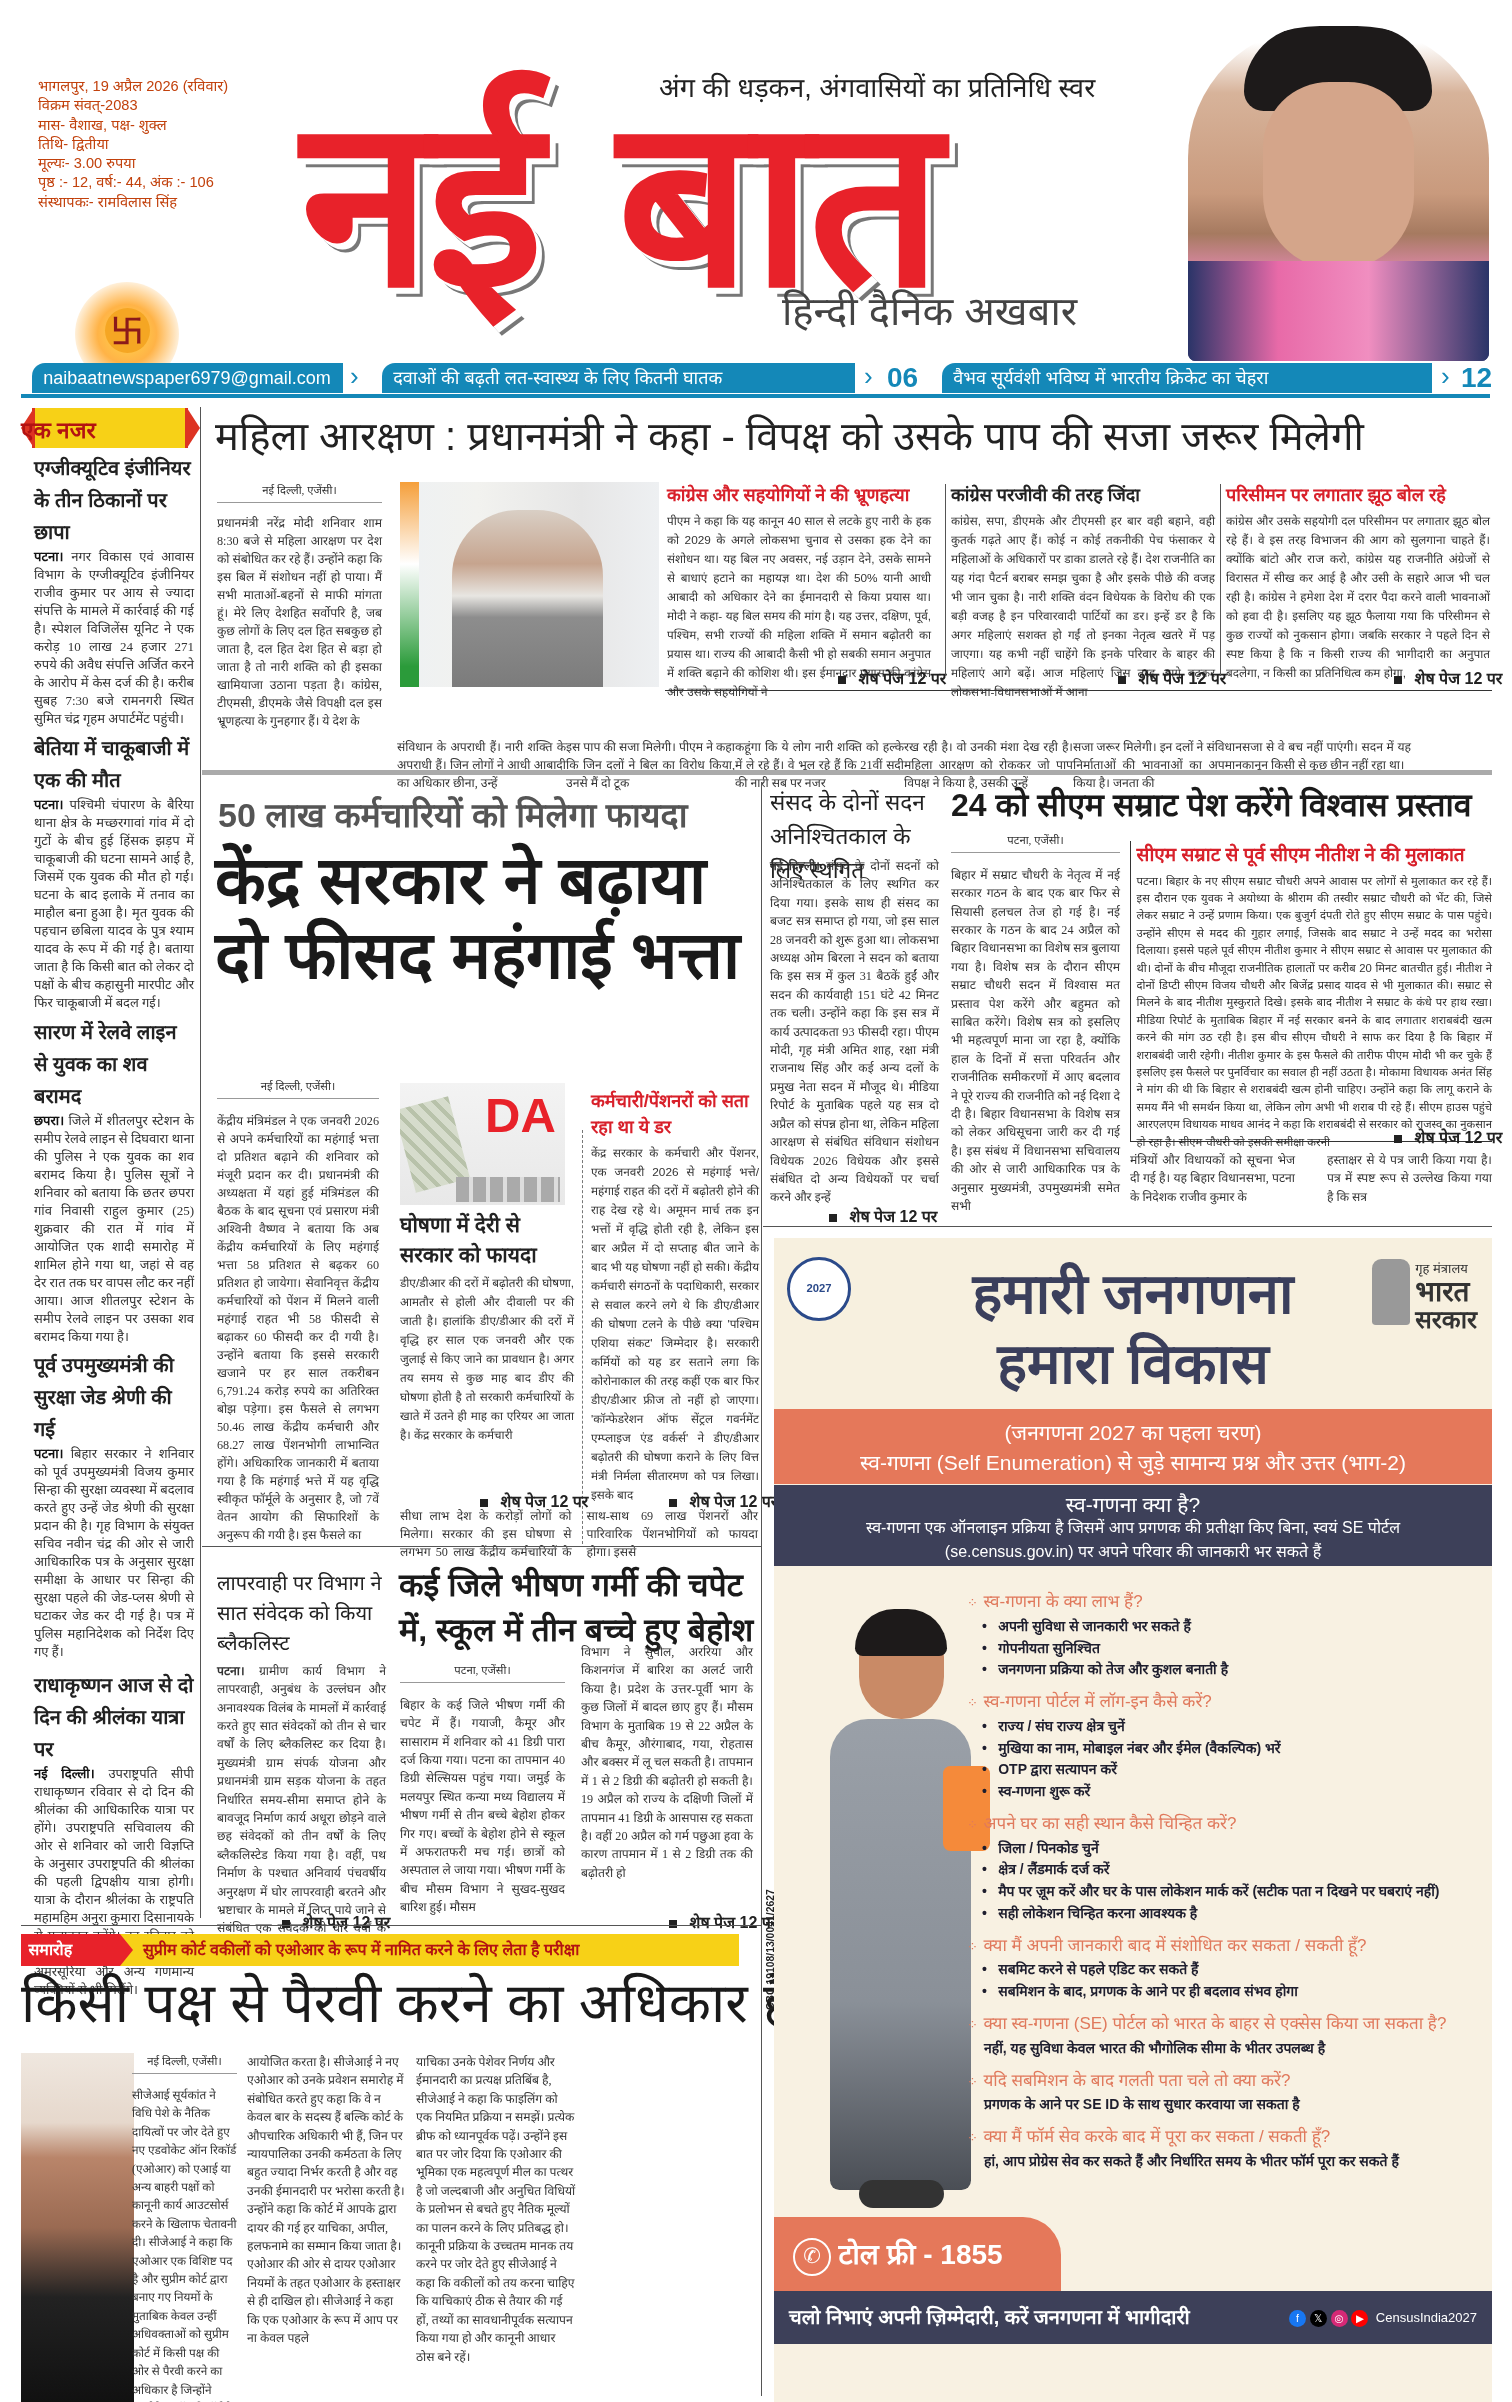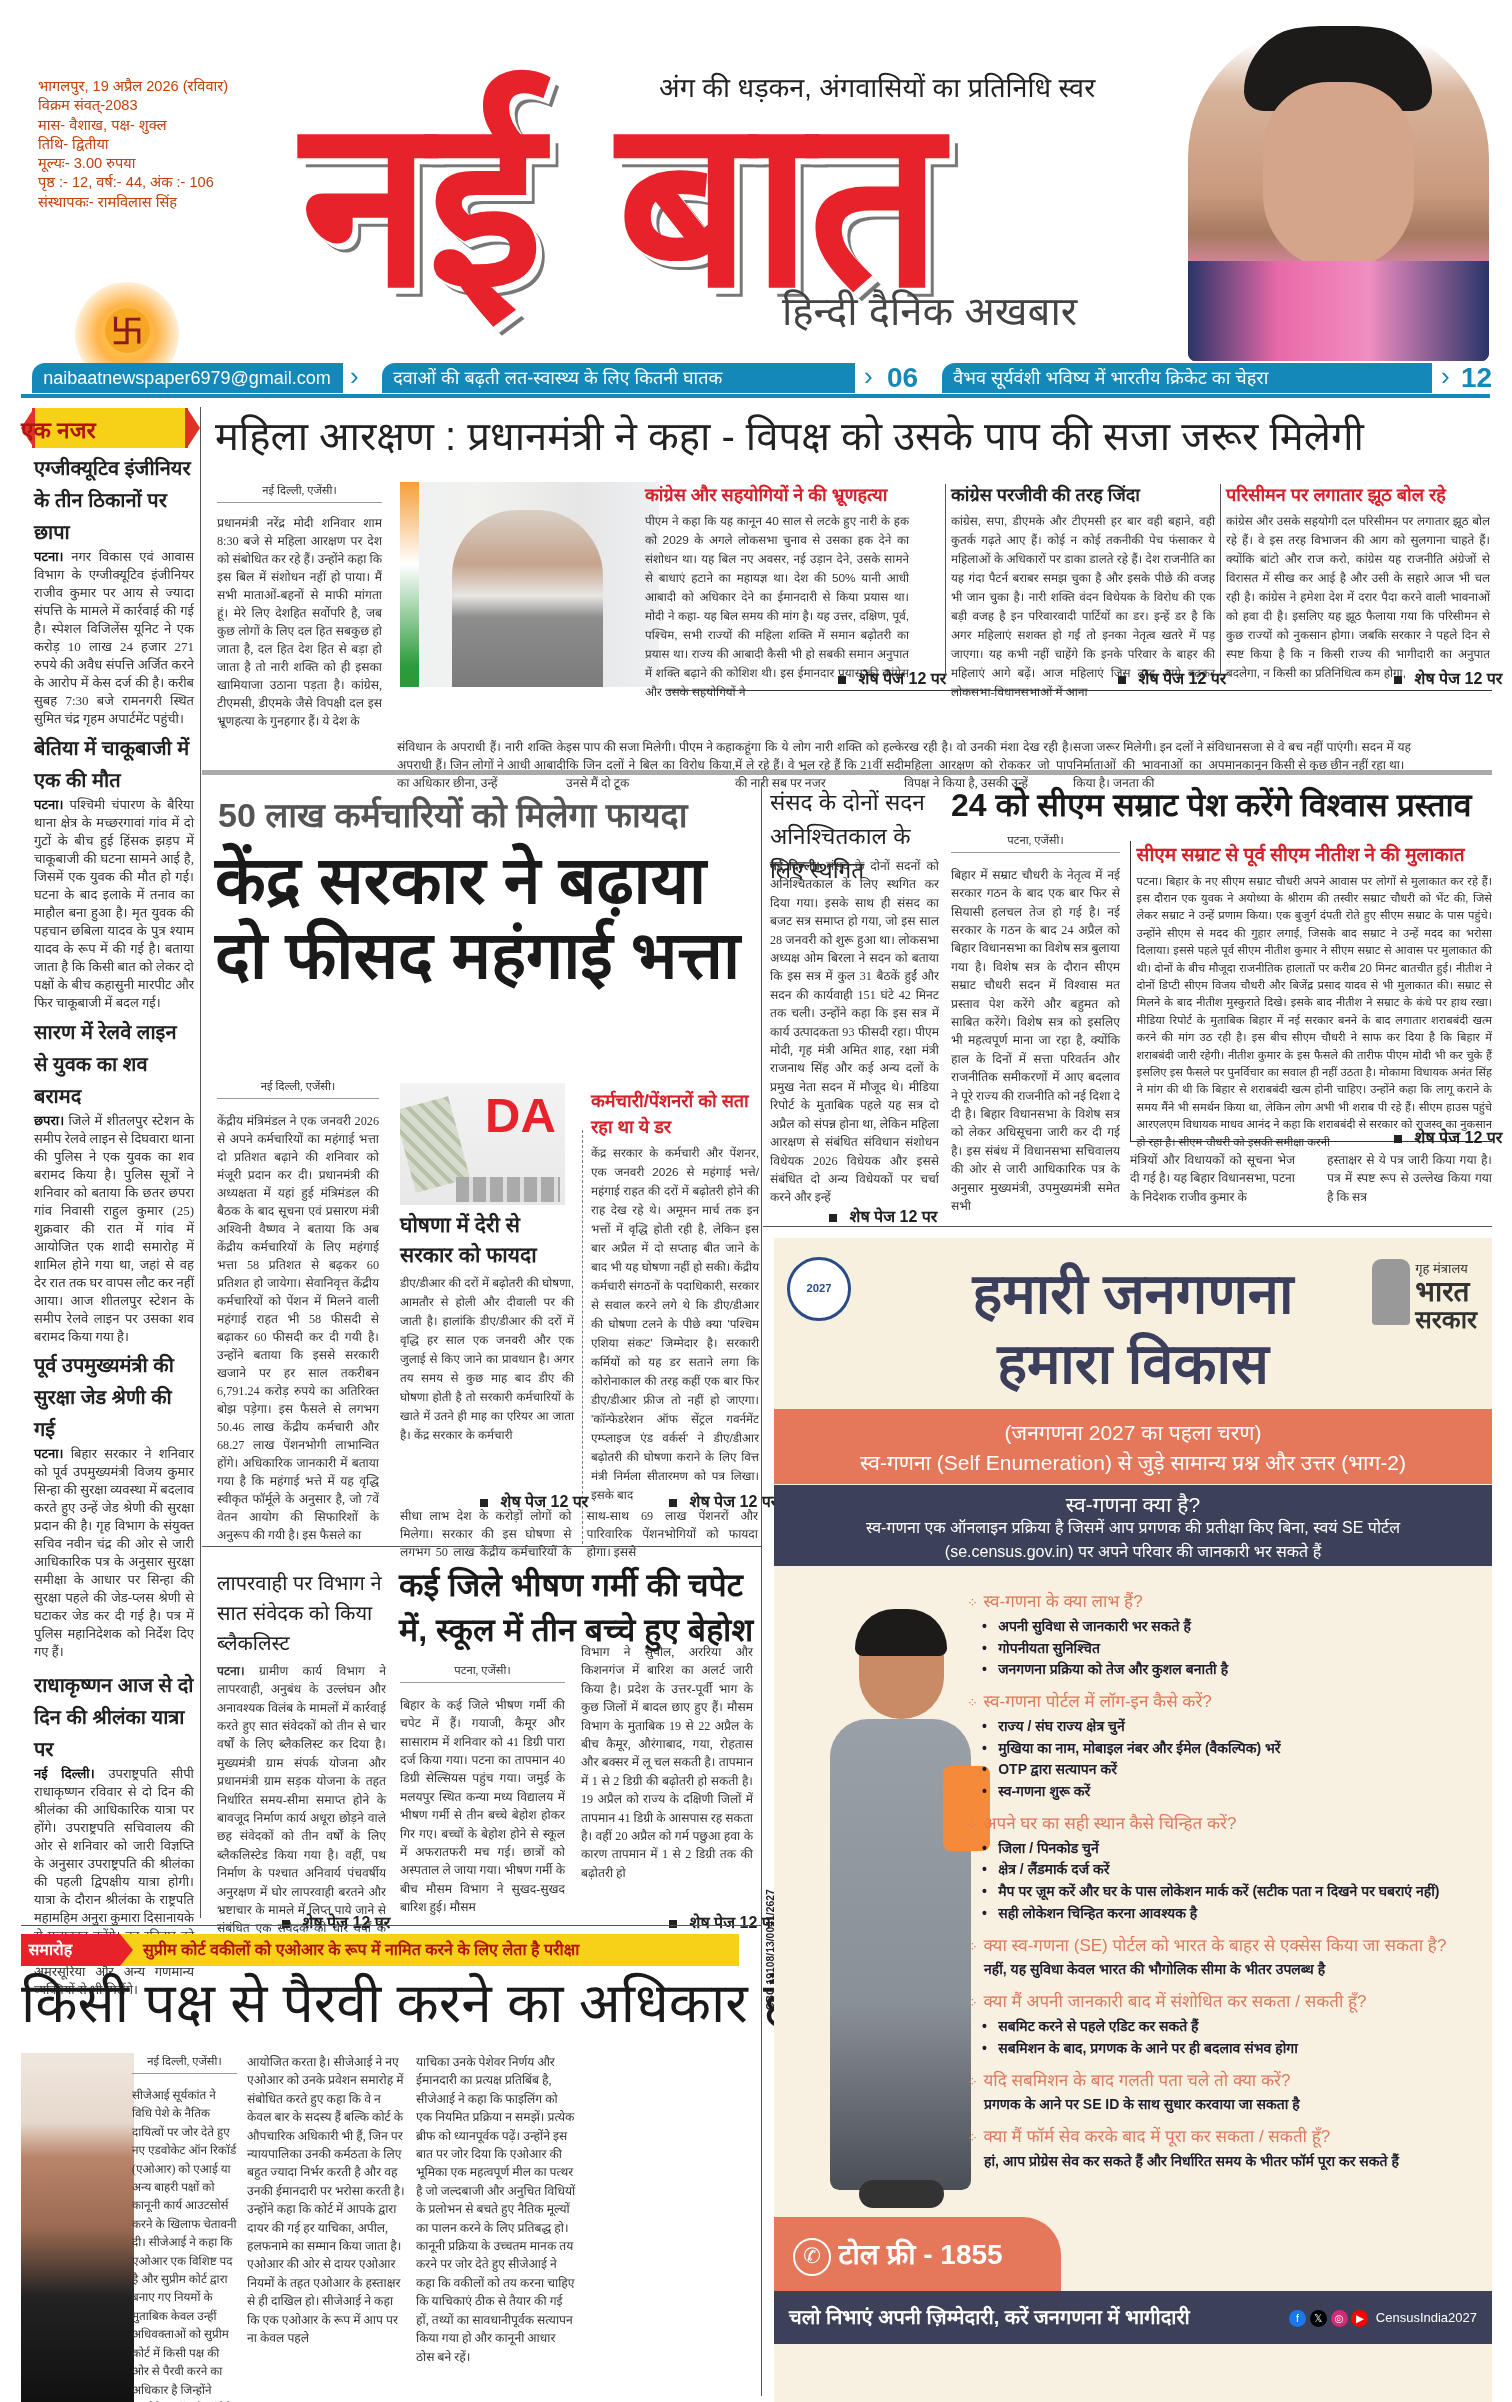--- a/index.html
+++ b/index.html
@@ -140,21 +140,21 @@
 <div class="abs big-h cond" style="left:215px;top:412px;font-size:40px;line-height:49px">महिला आरक्षण : प्रधानमंत्री ने कहा - विपक्ष को उसके पाप की सजा जरूर मिलेगी</div>
 <div class="abs" style="left:217px;top:482px;width:165px">
   <div class="dateline serif">नई दिल्ली, एजेंसी।</div>
   <div class="col serif" style="margin-top:11.3px;font-size:12.2px;line-height:18px">प्रधानमंत्री नरेंद्र मोदी शनिवार शाम 8:30 बजे से महिला आरक्षण पर देश को संबोधित कर रहे हैं। उन्होंने कहा कि इस बिल में संशोधन नहीं हो पाया। मैं सभी माताओं-बहनों से माफी मांगता हूं। मेरे लिए देशहित सर्वोपरि है, जब कुछ लोगों के लिए दल हित सबकुछ हो जाता है, दल हित देश हित से बड़ा हो जाता है तो नारी शक्ति को ही इसका खामियाजा उठाना पड़ता है। कांग्रेस, टीएमसी, डीएमके जैसे विपक्षी दल इस भ्रूणहत्या के गुनहगार हैं। ये देश के</div>
 </div>
 <div class="abs pic" style="left:400px;top:482px;width:259px;height:205px;background:linear-gradient(90deg,#eef1f3 0%,#f2f2ef 30%,#e6e6e6 70%,#eef0f2 100%)">
   <div style="position:absolute;left:0;top:0;width:19px;height:205px;background:linear-gradient(180deg,#f59f3a 0%,#fff 40%,#2b9b3a 90%)"></div>
   <div style="position:absolute;left:52px;top:28px;width:151px;height:179px;border-radius:66px 66px 0 0;background:linear-gradient(180deg,#d9cfc5 0%,#c6a48e 30%,#e8e6e2 48%,#8d8d8d 60%,#7b7b7b 100%)"></div>
 </div>
 <div class="abs" style="left:665px;top:482px;width:827px;height:209px;border-bottom:1.4px solid #333"></div>
-<div class="abs" style="left:645px;top:482px;width:264px">
+<div class="abs" style="left:667px;top:482px;width:264px">
   <div class="sub-red cond">कांग्रेस और सहयोगियों ने की भ्रूणहत्या</div>
   <div class="small cond" style="margin-top:5.6px">पीएम ने कहा कि यह कानून 40 साल से लटके हुए नारी के हक को 2029 के अगले लोकसभा चुनाव से उसका हक देने का संशोधन था। यह बिल नए अवसर, नई उड़ान देने, उसके सामने से बाधाएं हटाने का महायज्ञ था। देश की 50% यानी आधी आबादी को अधिकार देने का ईमानदारी से किया प्रयास था। मोदी ने कहा- यह बिल समय की मांग है। यह उत्तर, दक्षिण, पूर्व, पश्चिम, सभी राज्यों की महिला शक्ति में समान बढ़ोतरी का प्रयास था। राज्य की आबादी कैसी भी हो सबकी समान अनुपात में शक्ति बढ़ाने की कोशिश थी। इस ईमानदार प्रयास की कांग्रेस और उसके सहयोगियों ने</div>
 </div>
 <div class="abs cont" style="left:838px;top:667px"><span class="sq"></span><span>शेष पेज 12 पर</span></div>
 <div class="abs vline" style="left:945px;top:484px;height:192px;width:0.9px"></div>
 <div class="abs" style="left:951px;top:482px;width:264px">
   <div class="sub-blk cond">कांग्रेस परजीवी की तरह जिंदा</div>
   <div class="small cond" style="margin-top:5.6px">कांग्रेस, सपा, डीएमके और टीएमसी हर बार वही बहाने, वही कुतर्क गढ़ते आए हैं। कोई न कोई तकनीकी पेच फंसाकर ये महिलाओं के अधिकारों पर डाका डालते रहे हैं। देश राजनीति का यह गंदा पैटर्न बराबर समझ चुका है और इसके पीछे की वजह भी जान चुका है। नारी शक्ति वंदन विधेयक के विरोध की एक बड़ी वजह है इन परिवारवादी पार्टियों का डर। इन्हें डर है कि अगर महिलाएं सशक्त हो गईं तो इनका नेतृत्व खतरे में पड़ जाएगा। यह कभी नहीं चाहेंगे कि इनके परिवार के बाहर की महिलाएं आगे बढ़ें। आज महिलाएं जिस तरह आगे बढ़कर लोकसभा-विधानसभाओं में आना</div>
 </div>
 <div class="abs cont" style="left:1118px;top:667px"><span class="sq"></span><span>शेष पेज 12 पर</span></div>
@@ -298,27 +298,27 @@
       <div class="fa li">स्व-गणना शुरू करें</div>
     </div>
     <div>
       <div class="fq"><span class="dots">⁘</span><span>अपने घर का सही स्थान कैसे चिन्हित करें?</span></div>
       <div class="fa li">जिला / पिनकोड चुनें</div>
       <div class="fa li">क्षेत्र / लैंडमार्क दर्ज करें</div>
       <div class="fa li">मैप पर ज़ूम करें और घर के पास लोकेशन मार्क करें (सटीक पता न दिखने पर घबराएं नहीं)</div>
       <div class="fa li">सही लोकेशन चिन्हित करना आवश्यक है</div>
     </div>
     <div>
-      <div class="fq"><span class="dots">⁘</span><span>क्या स्व-गणना (SE) पोर्टल को भारत के बाहर से एक्सेस किया जा सकता है?</span></div>
-      <div class="fa plain">नहीं, यह सुविधा केवल भारत की भौगोलिक सीमा के भीतर उपलब्ध है</div>
-    </div>
-    <div>
       <div class="fq"><span class="dots">⁘</span><span>क्या मैं अपनी जानकारी बाद में संशोधित कर सकता / सकती हूँ?</span></div>
       <div class="fa li">सबमिट करने से पहले एडिट कर सकते हैं</div>
       <div class="fa li">सबमिशन के बाद, प्रगणक के आने पर ही बदलाव संभव होगा</div>
+    </div>
+    <div>
+      <div class="fq"><span class="dots">⁘</span><span>क्या स्व-गणना (SE) पोर्टल को भारत के बाहर से एक्सेस किया जा सकता है?</span></div>
+      <div class="fa plain">नहीं, यह सुविधा केवल भारत की भौगोलिक सीमा के भीतर उपलब्ध है</div>
     </div>
     <div>
       <div class="fq"><span class="dots">⁘</span><span>यदि सबमिशन के बाद गलती पता चले तो क्या करें?</span></div>
       <div class="fa plain">प्रगणक के आने पर SE ID के साथ सुधार करवाया जा सकता है</div>
     </div>
     <div>
       <div class="fq"><span class="dots">⁘</span><span>क्या मैं फॉर्म सेव करके बाद में पूरा कर सकता / सकती हूँ?</span></div>
       <div class="fa plain">हां, आप प्रोग्रेस सेव कर सकते हैं और निर्धारित समय के भीतर फॉर्म पूरा कर सकते हैं</div>
     </div>
   </div>

